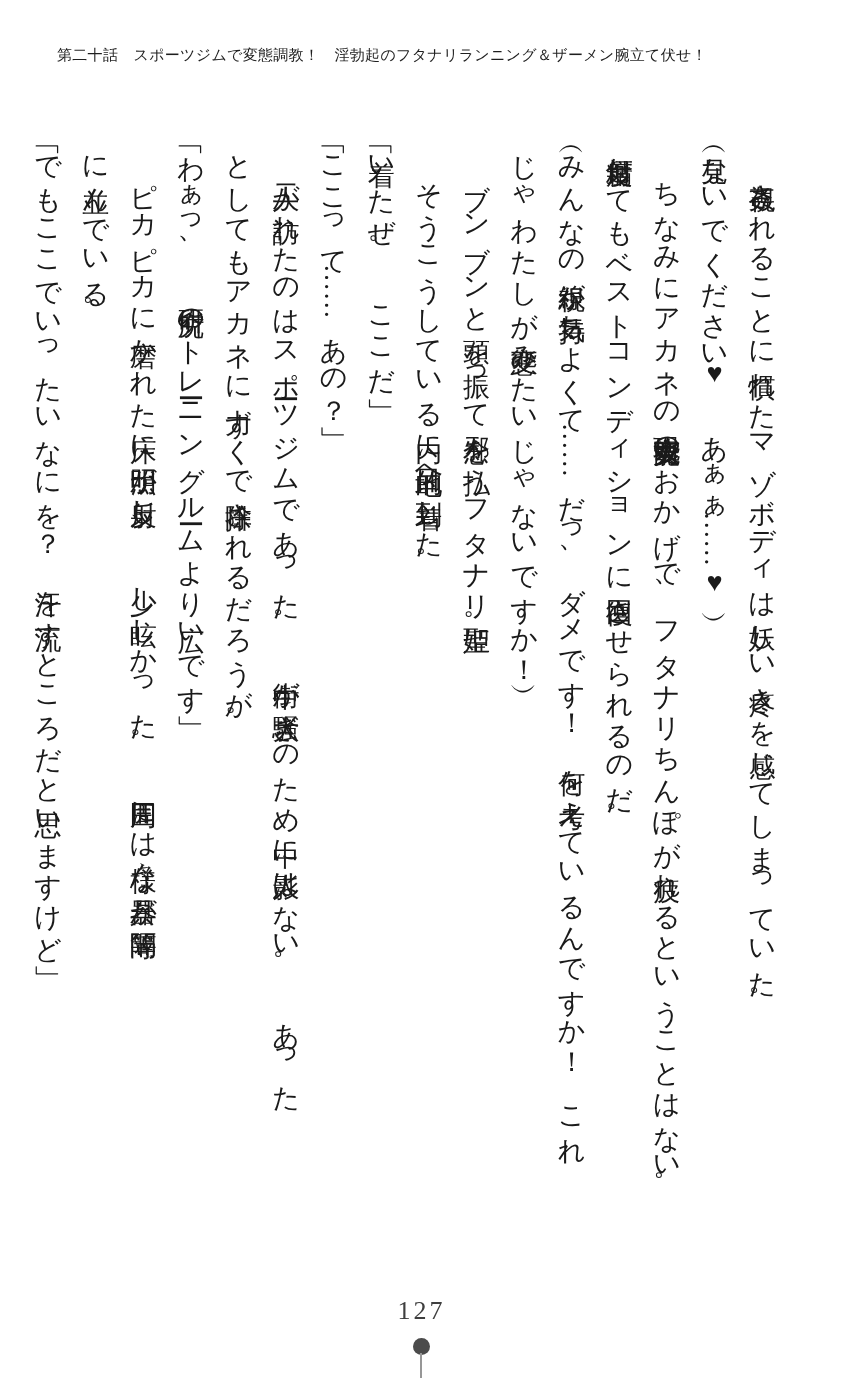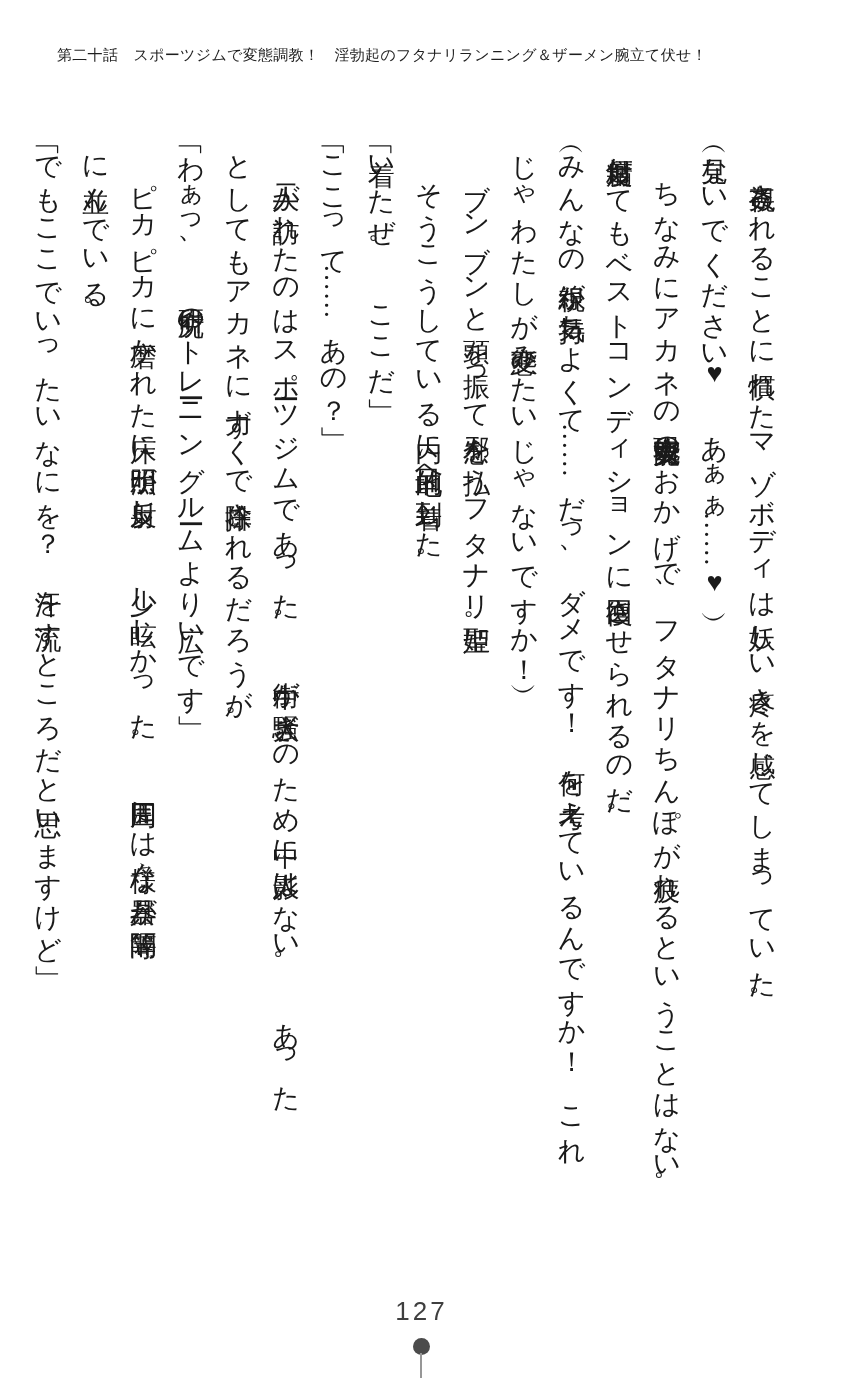--- a/index.html
+++ b/index.html
@@ -34,21 +34,21 @@
     color: #1a1a1a;
   }
   .reader .line { white-space: pre; }
   .reader .line.indent { text-indent: 1em; }
 
   
   .folio-number {
     position: absolute;
     left: 0; right: 0; top: 1296px;
     text-align: center;
-    font-family: Liberation Sans, sans-serif;
+    font-family: Liberation Serif, serif;
     font-size: 26px;
     letter-spacing: 3px;
     color: #3f3f3f;
   }
   .folio-dot {
     position: absolute;
     left: 413px; top: 1338px;
     width: 17px; height: 17px;
     border-radius: 50%;
     background: #4b4b4b;

